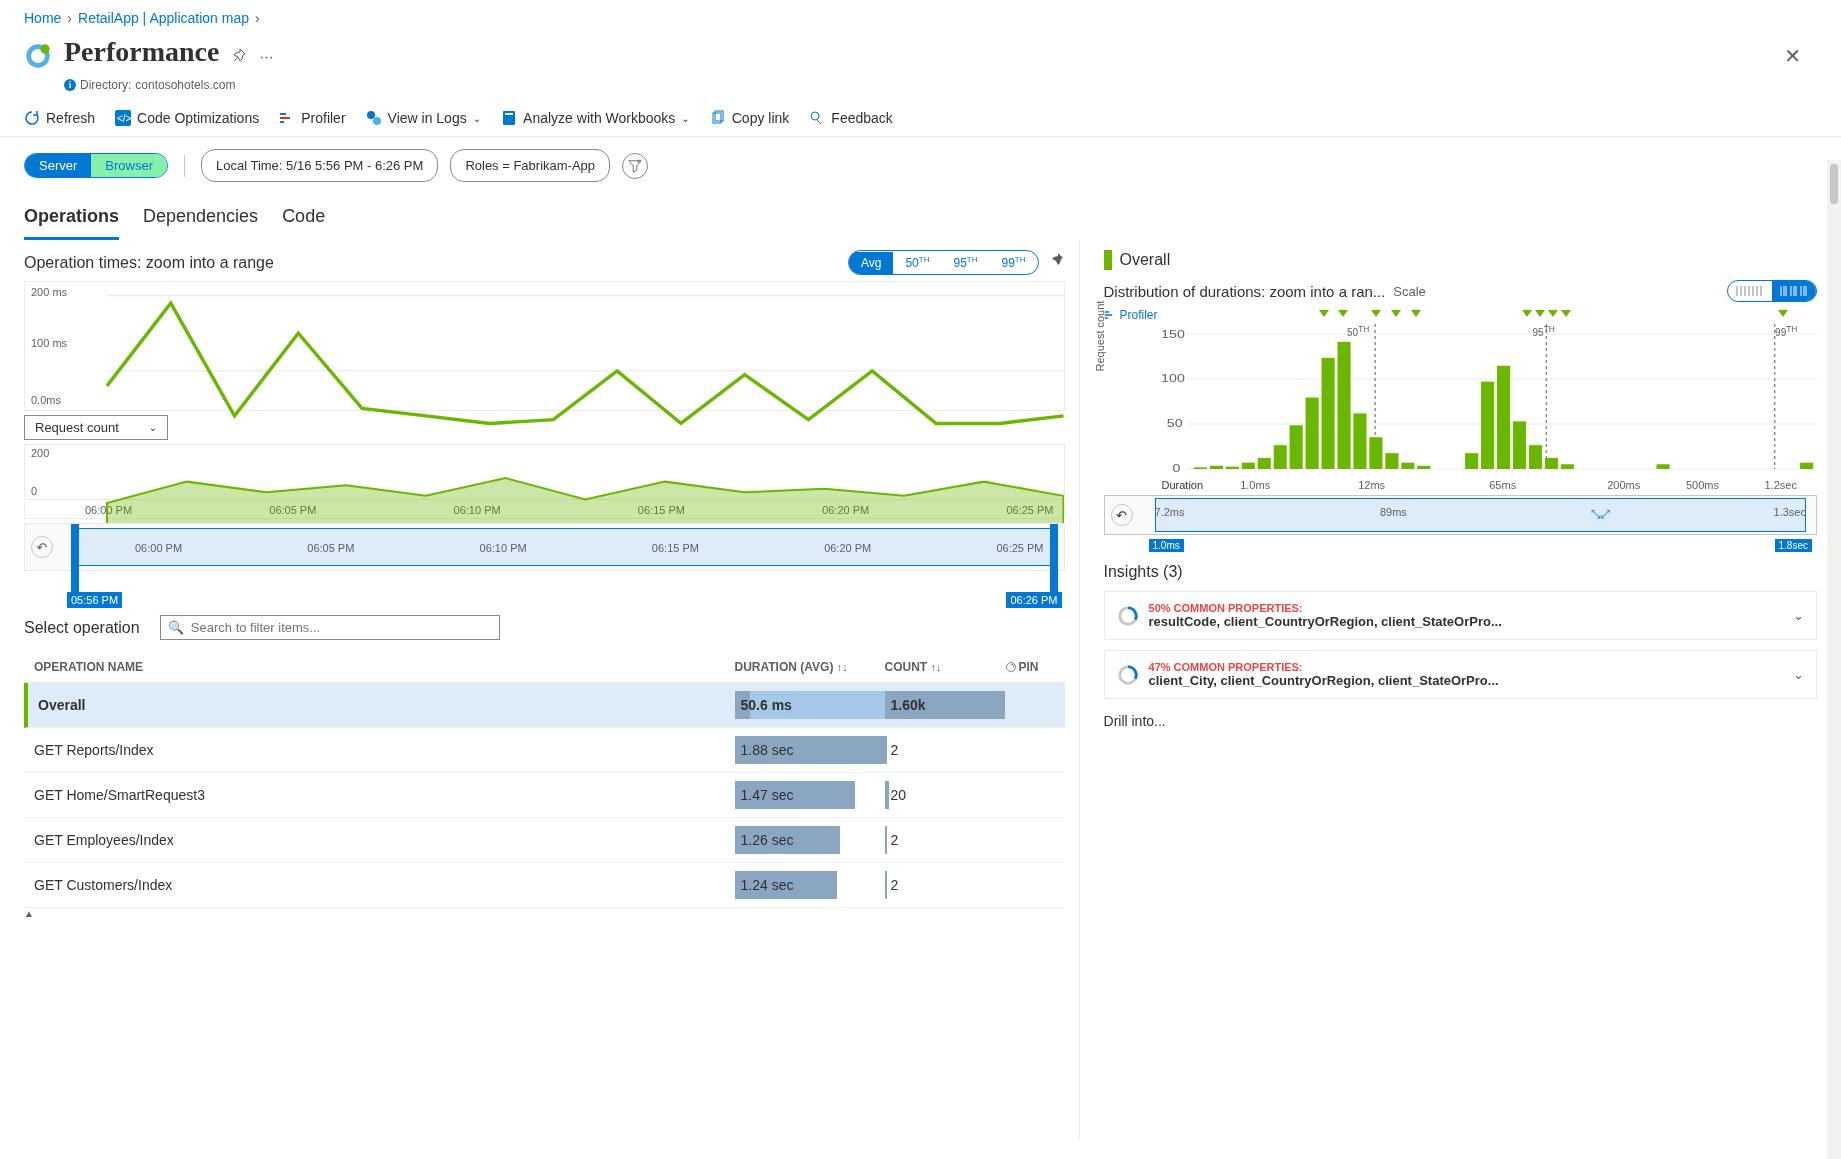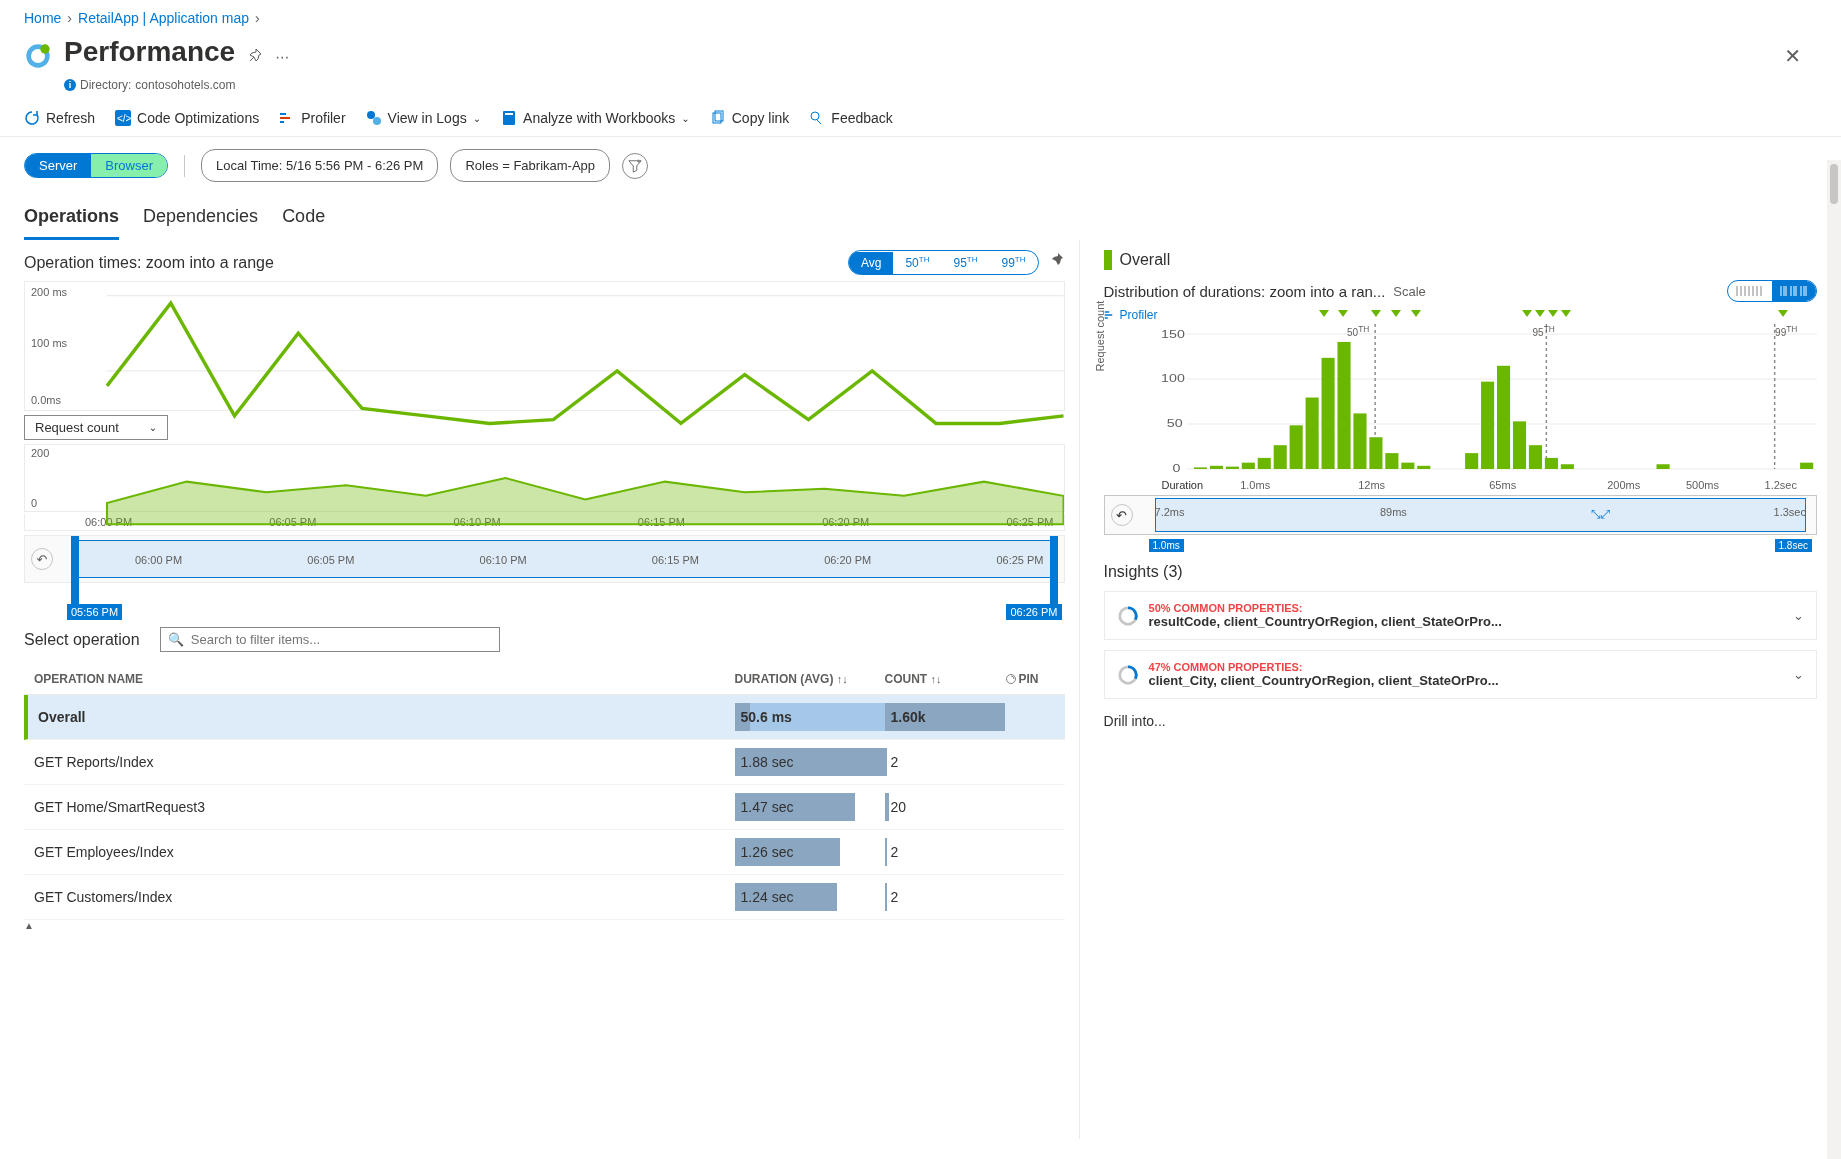--- a/index.html
+++ b/index.html
@@ -7,21 +7,21 @@
 a { color: #0078d4; text-decoration: none; }
 
 
 .breadcrumb { padding: 10px 24px 6px; font-size: 14px; display: flex; align-items: center; gap: 6px; }
 .breadcrumb .sep { color: #605e5c; }
 
 
 .header { padding: 4px 24px 0; display: flex; align-items: flex-start; }
 .header-icon { width: 28px; height: 28px; margin-right: 12px; margin-top: 6px; position: relative; }
 .header-icon svg { width: 28px; height: 28px; }
-.header-title { font-size: 28px; font-weight: 600; margin-right: 12px; }
+.header-title { font-size: 28px; font-weight: 600; margin-right: 12px; font-family: Liberation Serif, serif; }
 .header-actions { display: flex; gap: 12px; align-items: center; margin-top: 10px; }
 .icon-btn { width: 16px; height: 16px; cursor: pointer; color: #605e5c; }
 .close-btn { margin-left: auto; font-size: 20px; color: #605e5c; cursor: pointer; padding: 8px 16px; }
 .directory { font-size: 12px; color: #605e5c; padding: 2px 24px 8px 64px; display: flex; align-items: center; gap: 4px; }
 .info-dot { width: 12px; height: 12px; border-radius: 50%; background: #0078d4; color:#fff; font-size:9px; display:inline-flex; align-items:center; justify-content:center; font-weight:bold;}
 
 
 .toolbar { padding: 10px 24px; display: flex; gap: 20px; align-items: center; border-bottom: 1px solid #edebe9; }
 .tool-item { display: flex; align-items: center; gap: 6px; cursor: pointer; font-size: 14px; color: #323130; }
 .tool-item svg { width: 16px; height: 16px; }
@@ -275,21 +275,21 @@
         <polyline id="line1" fill="none" stroke="#6bb700" stroke-width="2.5" points="60,76 106.66666666666666,15.5 153.33333333333331,98 200,37.5 246.66666666666666,92.5 293.33333333333337,98 340,103.5 386.6666666666667,100.75 433.3333333333333,65 480,103.5 526.6666666666667,67.75 573.3333333333334,100.75 620,65 666.6666666666666,103.5 713.3333333333334,103.5 760,98"></polyline>
       </svg>
     </div>
 
     <div style="position:relative;">
       <div class="dropdown-ctl" style="position:static;margin-top:2px;display:inline-flex;">
         <span>Request count</span>
         <span style="font-size:10px;">⌄</span>
       </div>
     </div>
-    <div class="chart" style="height:68px;margin-top:4px;">
+    <div class="chart" style="height:56px;margin-top:4px;">
       <span class="ylabel" style="top:2px;">200</span>
       <span class="ylabel" style="bottom:2px;">0</span>
       <svg viewBox="0 0 760 60" preserveAspectRatio="none">
         <polygon id="area1" fill="#6bb700" fill-opacity="0.35" stroke="#6bb700" stroke-width="1.5" points="60,58 60,42.4 118.33333333333334,26.8 176.66666666666669,34.599999999999994 235,29.4 293.33333333333337,37.2 351.6666666666667,24.199999999999996 410,39.8 468.3333333333333,26.8 526.6666666666667,34.599999999999994 585,32 643.3333333333334,37.2 701.6666666666666,26.8 760,37.2 760,58"></polygon>
       </svg>
     </div>
     <div class="chart-x-axis">
       <span>06:00 PM</span>
         <span>06:05 PM</span>
       <span>06:10 PM</span>

